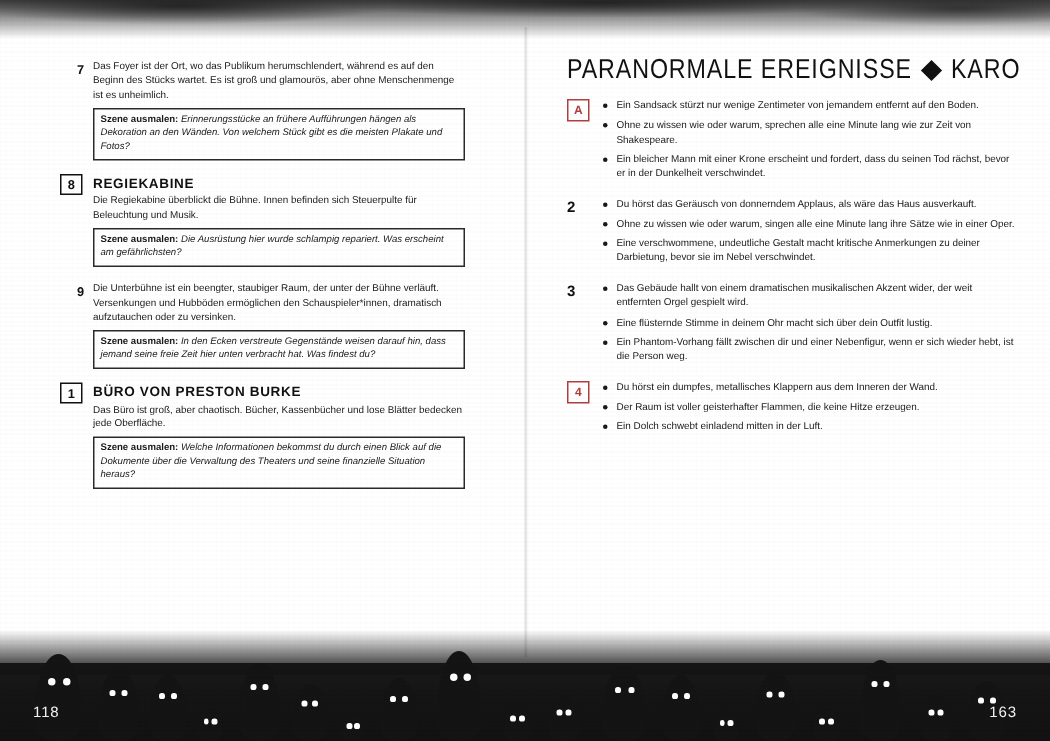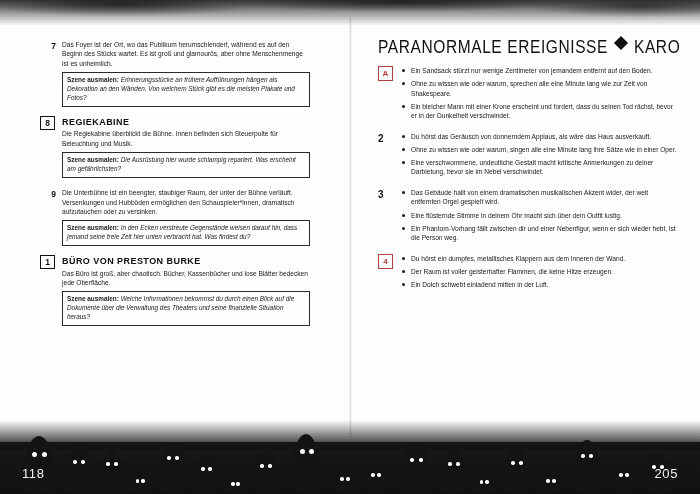--- a/index.html
+++ b/index.html
@@ -70,21 +70,21 @@
     position: absolute;
     width: 5px; height: 5px;
     background: #ffffff;
     border-radius: 50%;
   }
   .eye.small { width: 3.5px; height: 3.5px; }
   .page-number {
     position: absolute;
     bottom: 13px;
     color: #f2f2f2;
-    font-size: 13px;
+    font-size: 10px;
     letter-spacing: 0.6px;
     z-index: 7;
     font-family: "Liberation Sans", sans-serif;
   }
   .page-number.left { left: 22px; }
   .page-number.right { right: 22px; }
 
   .gutter {
     position: absolute;
     left: 349px;
@@ -168,20 +168,21 @@
     position: absolute;
     left: 350px; top: 0;
     width: 350px; height: 494px;
     z-index: 2;
   }
   .right-head {
     position: absolute;
     left: 28px;
     top: 38px;
     display: flex;
+    align-items: center;
     gap: 8px;
   }
   .right-title {
     font-size: 15.5px;
     font-weight: normal;
     letter-spacing: 0.6px;
     color: #111;
     font-family: "Liberation Sans", sans-serif;
     transform: scaleY(1.18);
     transform-origin: left center;
@@ -423,16 +424,16 @@
       <span class="eye small" style="left:5px; top:9px;"></span>
       <span class="eye small" style="left:11px; top:9px;"></span>
     </div>
     <div class="figure" style="left:646px; width:24px; height:40px;">
       <span class="eye small" style="left:6px; top:11px;"></span>
       <span class="eye small" style="left:14px; top:11px;"></span>
     </div>
   </div>
 
   <div class="page-number left">118</div>
-  <div class="page-number right">205</div>
+  <div class="page-number right">163</div>
 
   <div class="grain"></div>
 </div>
 
 </body></html>

